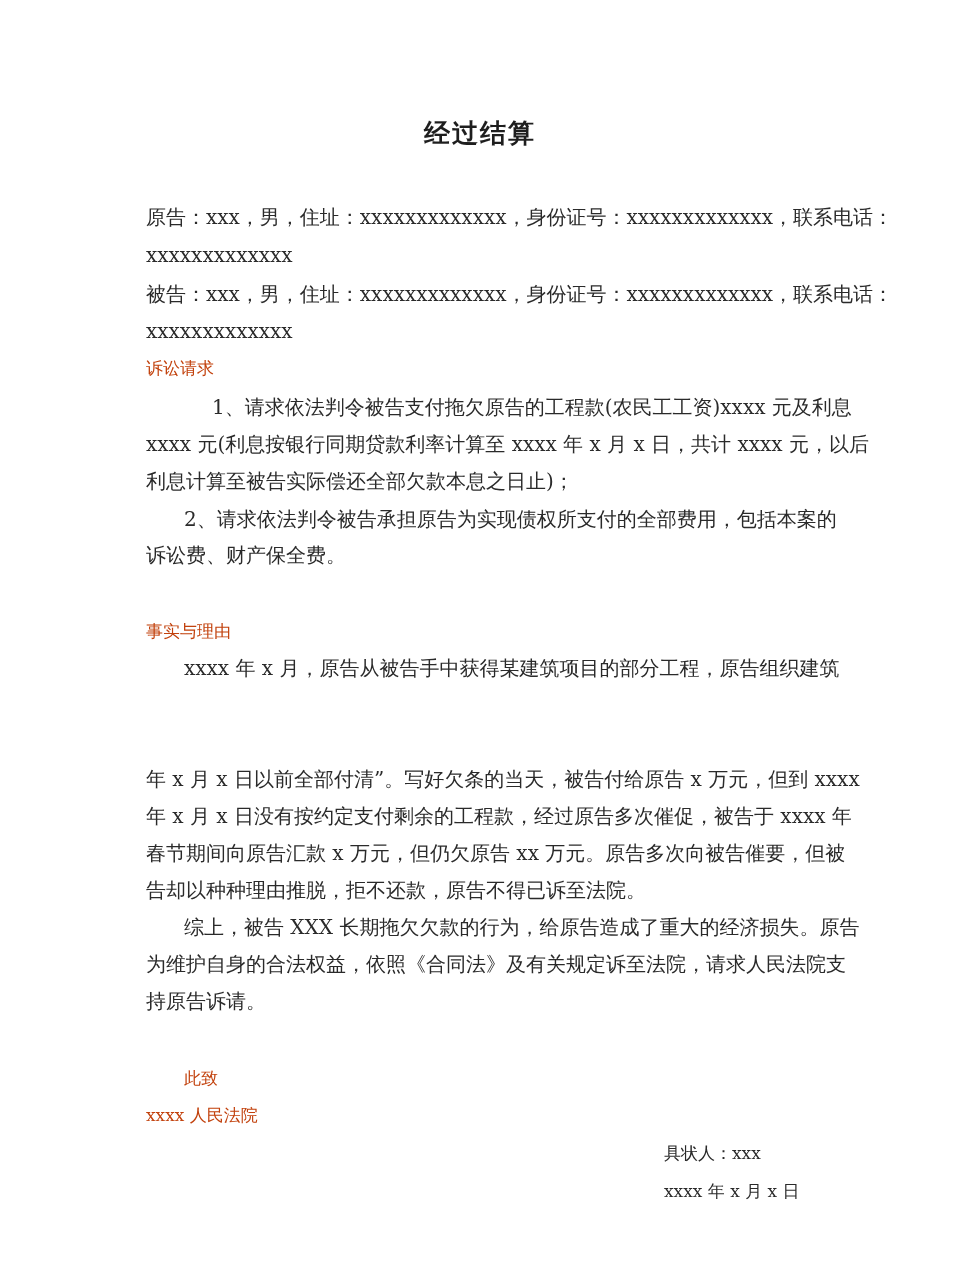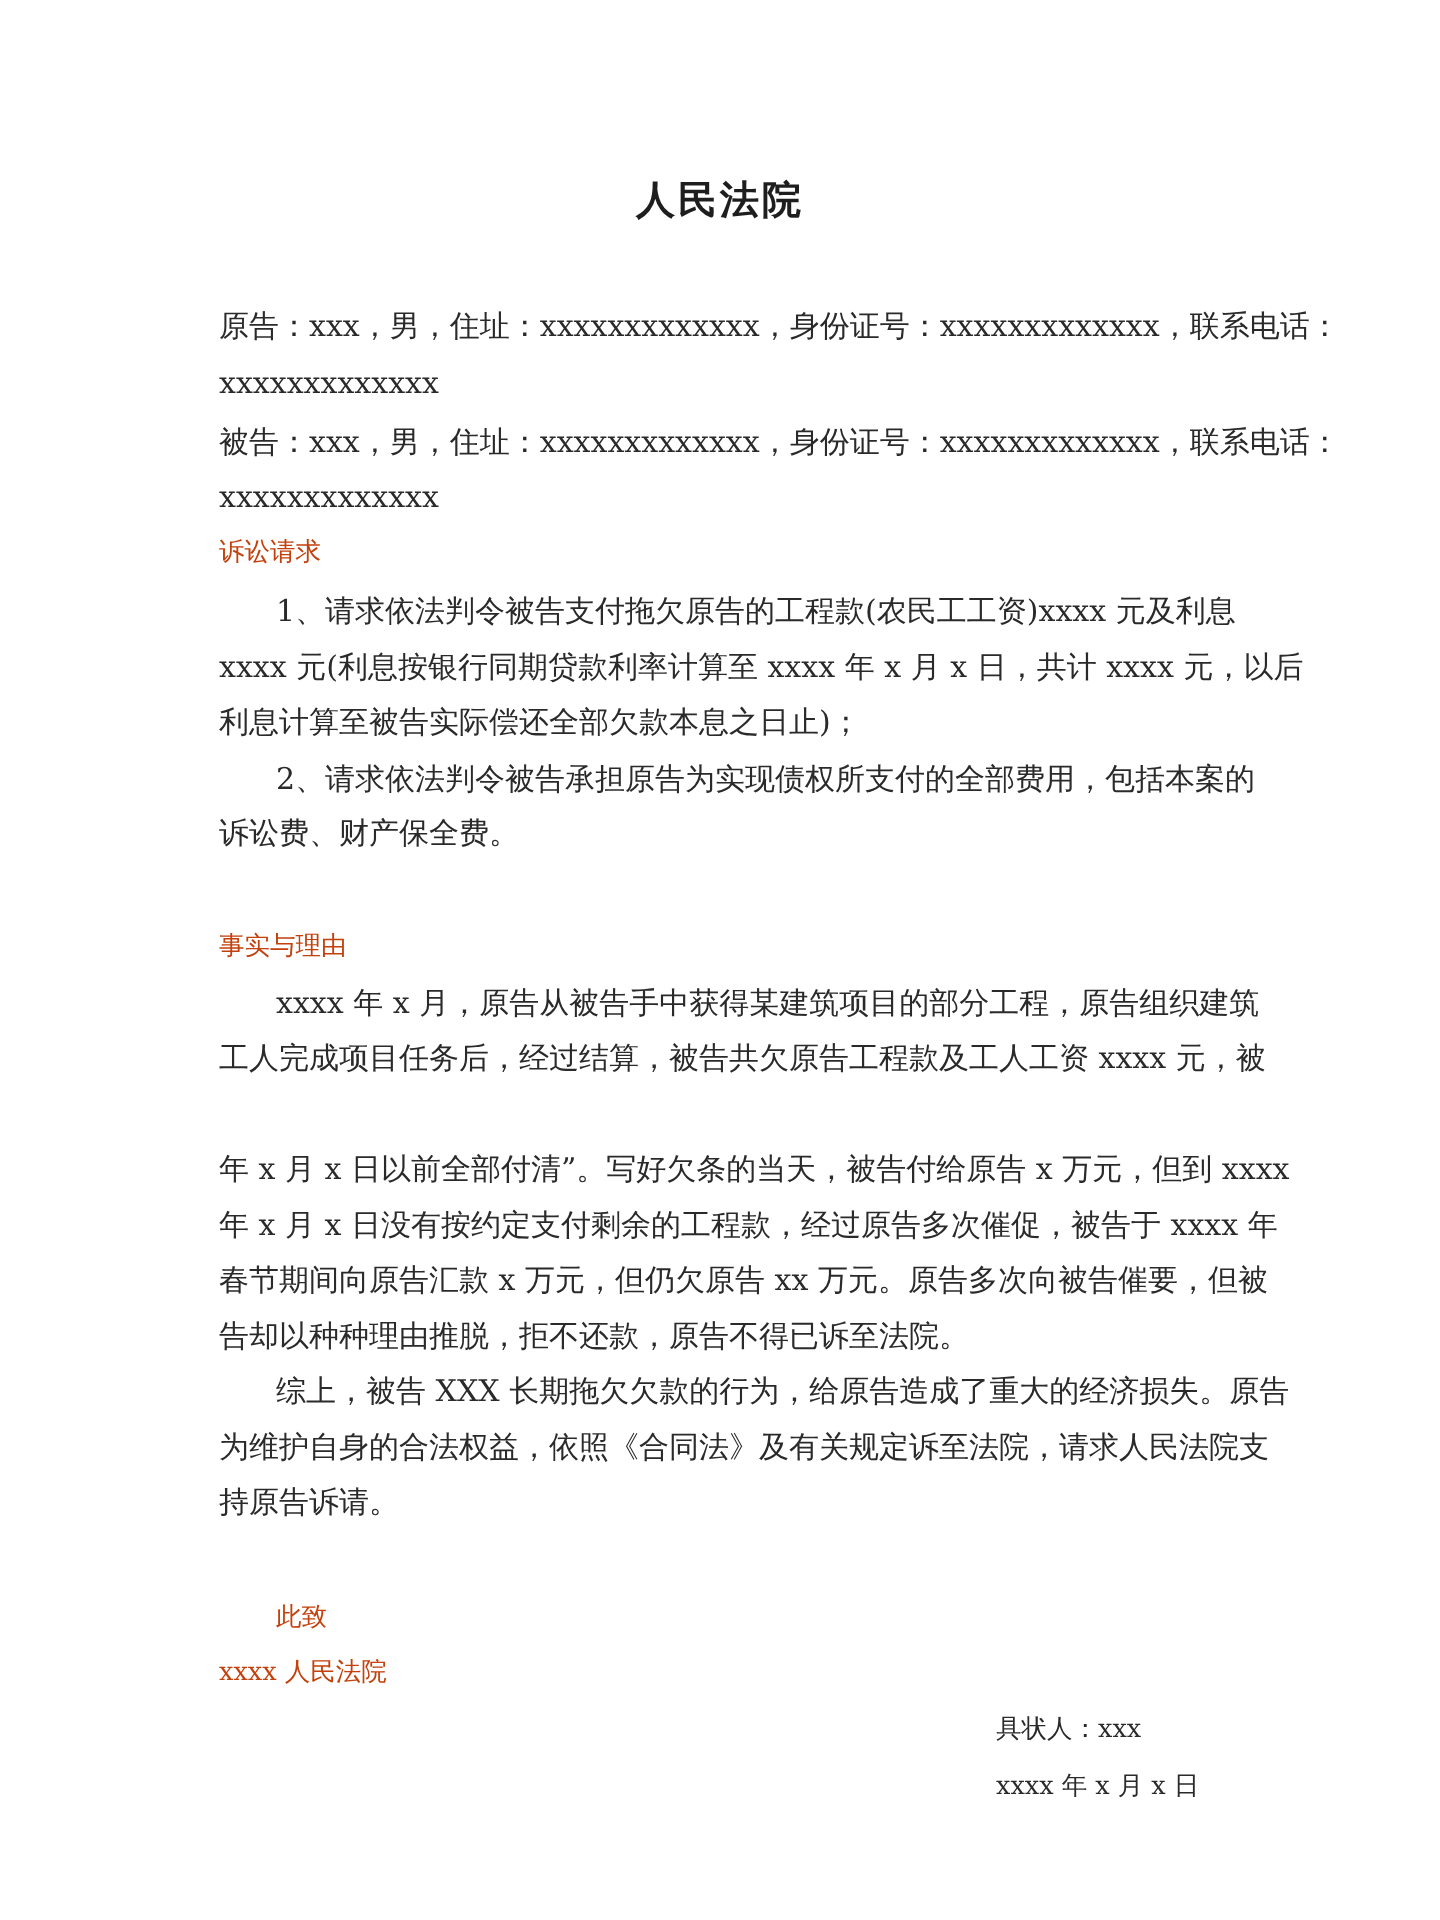--- a/index.html
+++ b/index.html
@@ -64,41 +64,40 @@
       line-height: 24px;
       color: #2a2a2a;
       white-space: nowrap;
     }
   </style>
 </head>
 <body>
 
 <div class="page">
 
-  <div class="title">人民法院</div>
+  <div class="title">经过结算</div>
 
   <div class="line" style="top:205px;">原告：xxx，男，住址：xxxxxxxxxxxxx，身份证号：xxxxxxxxxxxxx，联系电话：</div>
   <div class="line noj" style="top:243px;">xxxxxxxxxxxxx</div>
 
   <div class="line" style="top:282px;">被告：xxx，男，住址：xxxxxxxxxxxxx，身份证号：xxxxxxxxxxxxx，联系电话：</div>
   <div class="line noj" style="top:319px;">xxxxxxxxxxxxx</div>
 
   <div class="heading" style="top:356px;">诉讼请求</div>
 
-  <div class="line indent" style="top:395px;">1、请求依法判令被告支付拖欠原告的工程款(农民工工资)xxxx 元及利息</div>
+  <div class="line indent" style="top:395px;margin-left:28px;">1、请求依法判令被告支付拖欠原告的工程款(农民工工资)xxxx 元及利息</div>
   <div class="line" style="top:432px;">xxxx 元(利息按银行同期贷款利率计算至 xxxx 年 x 月 x 日，共计 xxxx 元，以后</div>
   <div class="line noj" style="top:469px;">利息计算至被告实际偿还全部欠款本息之日止)；</div>
 
   <div class="line indent" style="top:507px;">2、请求依法判令被告承担原告为实现债权所支付的全部费用，包括本案的</div>
   <div class="line noj" style="top:543px;">诉讼费、财产保全费。</div>
 
   <div class="heading" style="top:619px;">事实与理由</div>
 
   <div class="line indent" style="top:656px;">xxxx 年 x 月，原告从被告手中获得某建筑项目的部分工程，原告组织建筑</div>
-  <div class="line" style="top:693px;">工人完成项目任务后，经过结算，被告共欠原告工程款及工人工资 xxxx 元，被</div>
   <div class="line" style="top:767px;">年 x 月 x 日以前全部付清”。写好欠条的当天，被告付给原告 x 万元，但到 xxxx</div>
   <div class="line" style="top:804px;">年 x 月 x 日没有按约定支付剩余的工程款，经过原告多次催促，被告于 xxxx 年</div>
   <div class="line" style="top:841px;">春节期间向原告汇款 x 万元，但仍欠原告 xx 万元。原告多次向被告催要，但被</div>
   <div class="line noj" style="top:878px;">告却以种种理由推脱，拒不还款，原告不得已诉至法院。</div>
 
   <div class="line indent" style="top:915px;">综上，被告 XXX 长期拖欠欠款的行为，给原告造成了重大的经济损失。原告</div>
   <div class="line" style="top:952px;">为维护自身的合法权益，依照《合同法》及有关规定诉至法院，请求人民法院支</div>
   <div class="line noj" style="top:989px;">持原告诉请。</div>
 
   <div class="heading" style="top:1066px; left:184px;">此致</div>

